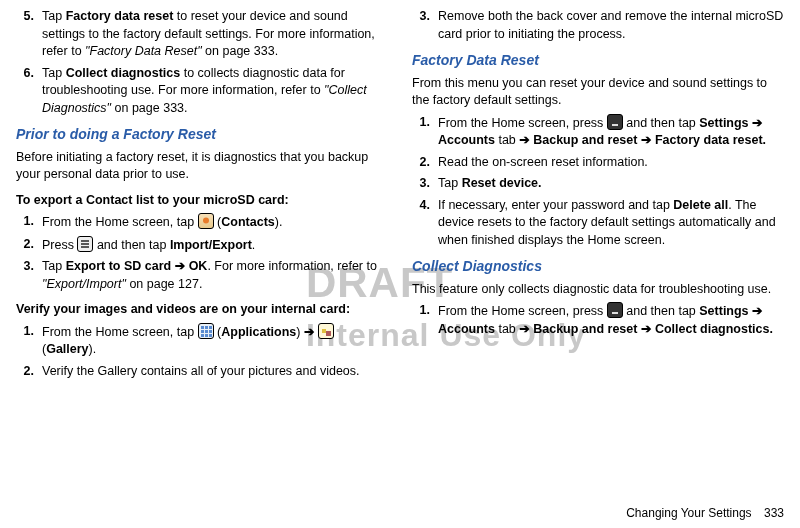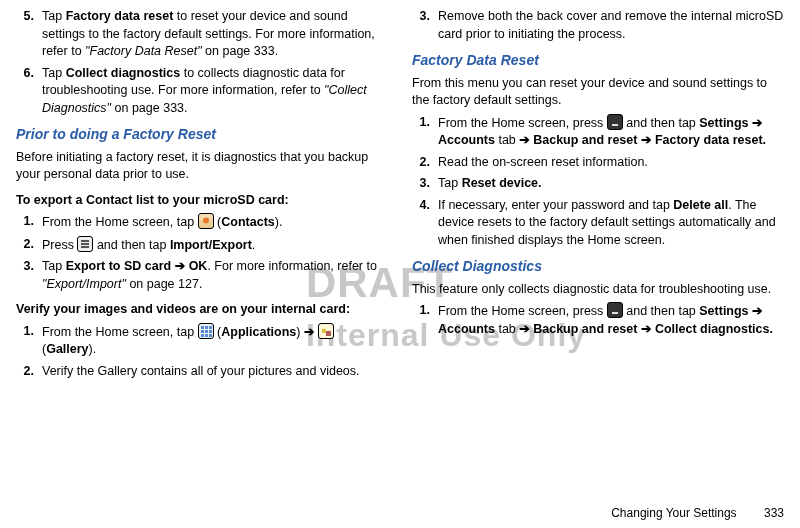--- a/index.html
+++ b/index.html
@@ -92,21 +92,21 @@
   }
   .italic { font-style: italic; }
   b { font-weight: bold; font-style: normal; }
   .arrow { font-weight: bold; }
   .footer {
     position: absolute;
     bottom: 6px; right: 16px;
     font-size: 12px;
     z-index: 1;
   }
-  .footer .pg { margin-left: 24px; font-weight: normal; }
+  .footer .pg { margin-left: 9px; font-weight: normal; }
 </style>
 </head>
 <body>
 
 <div class="watermark">
   <div class="w1">DRAFT</div>
   <div class="w2">Internal Use Only</div>
 </div>
 
 <div class="columns">

